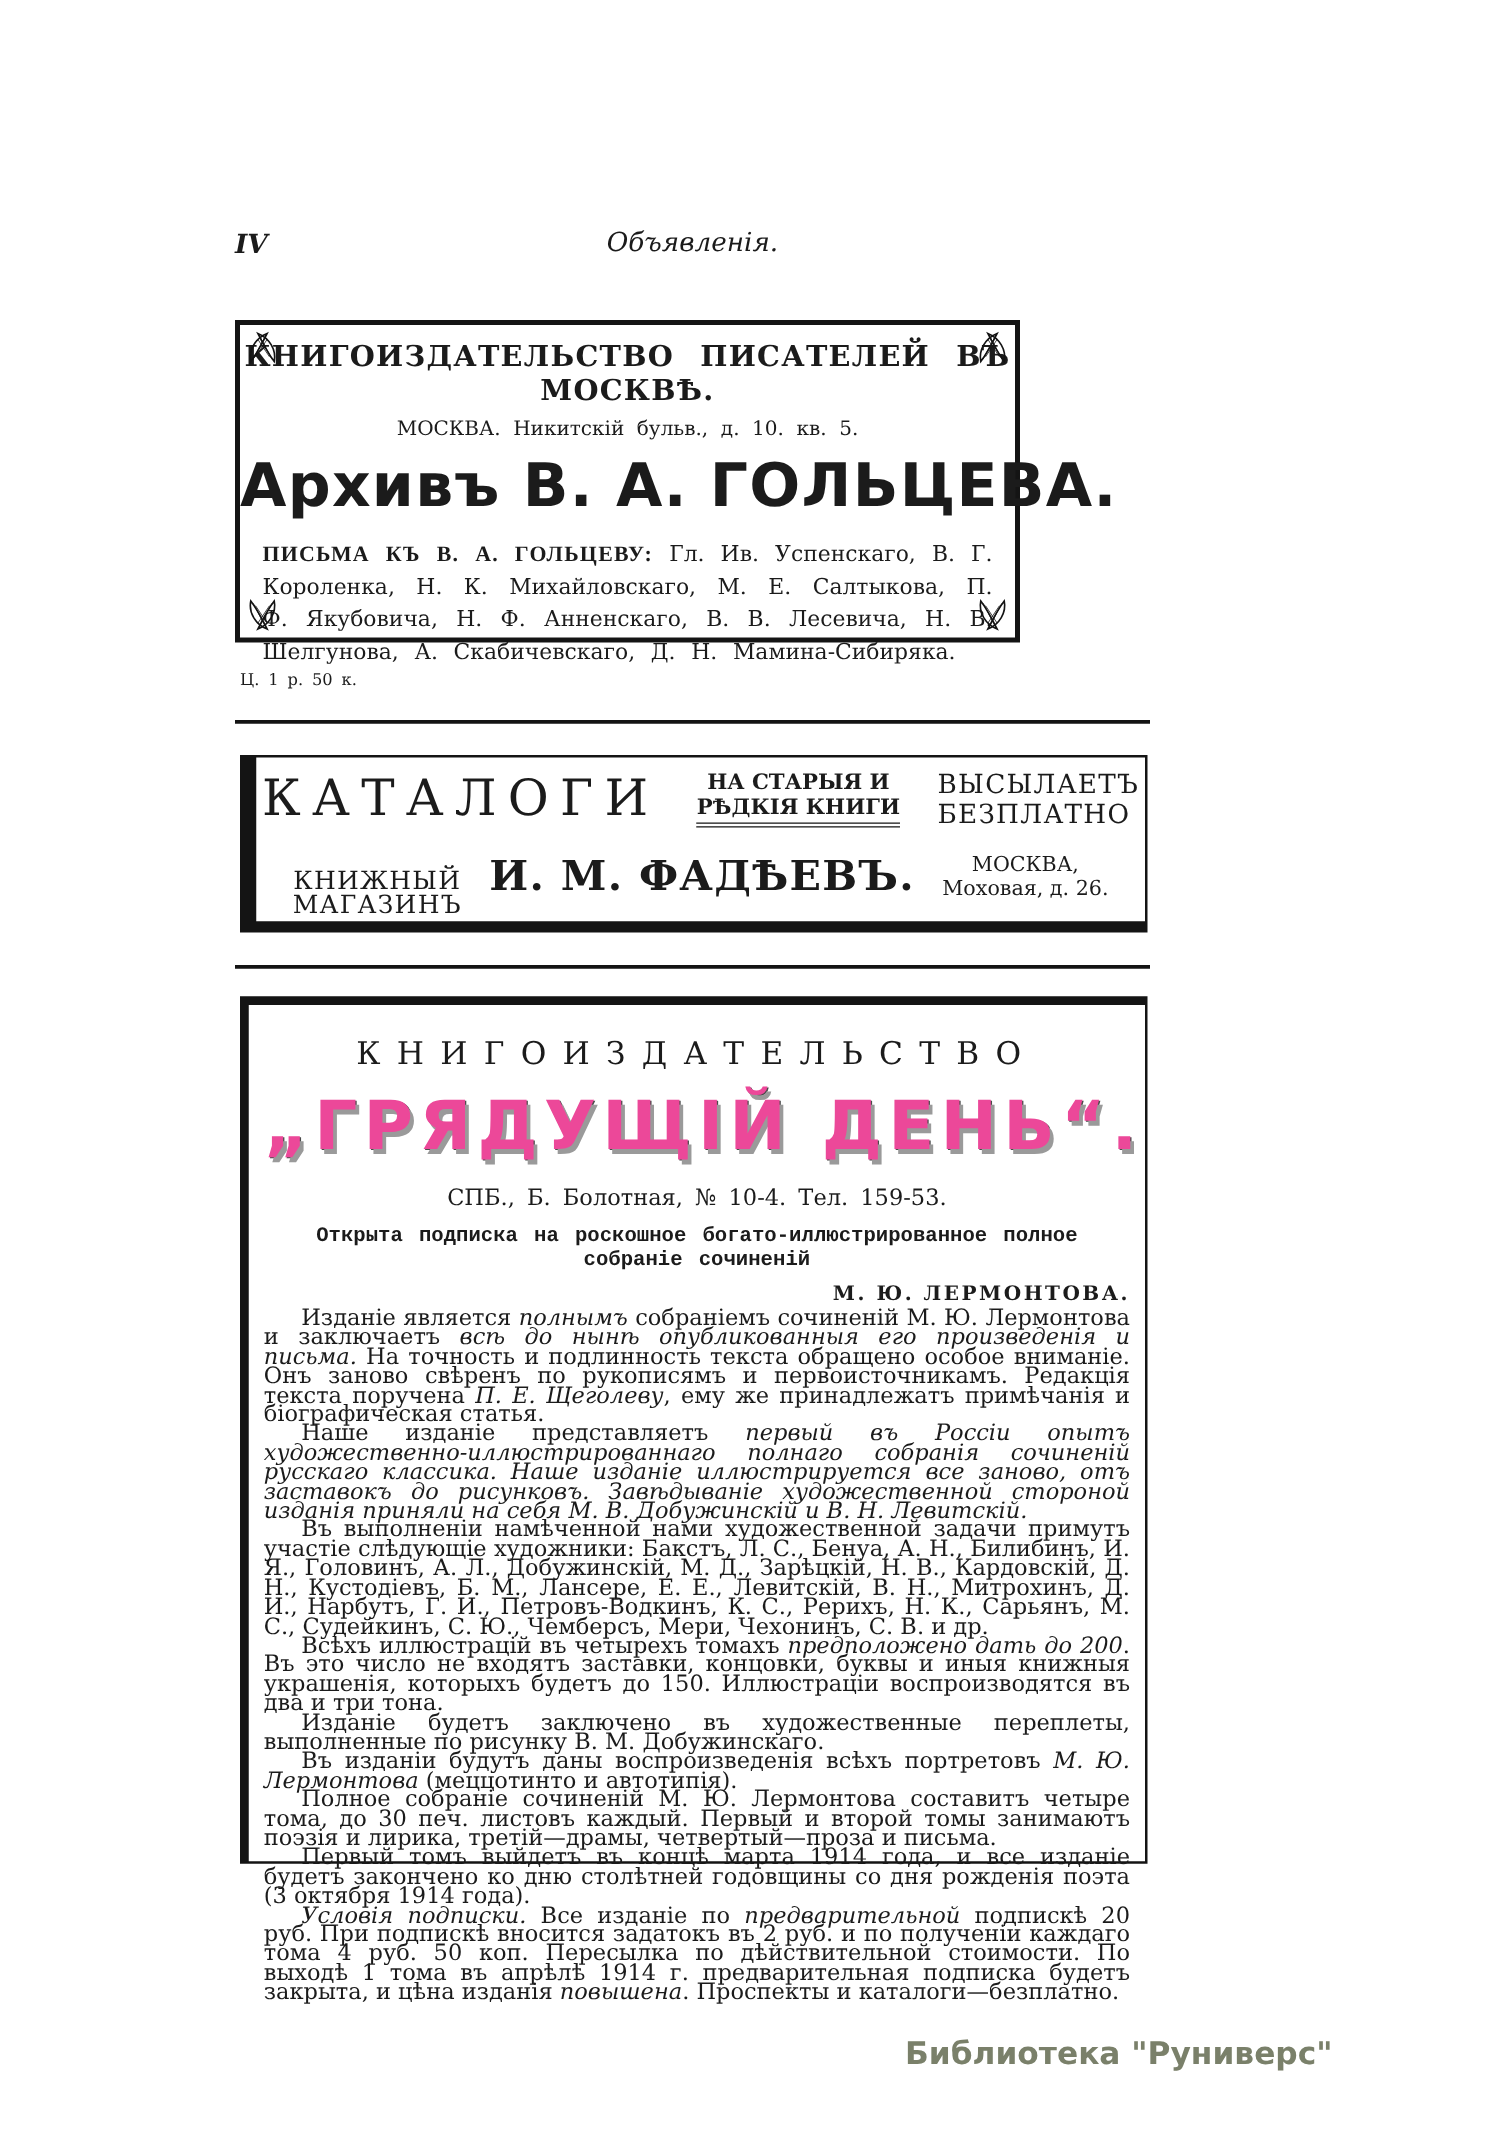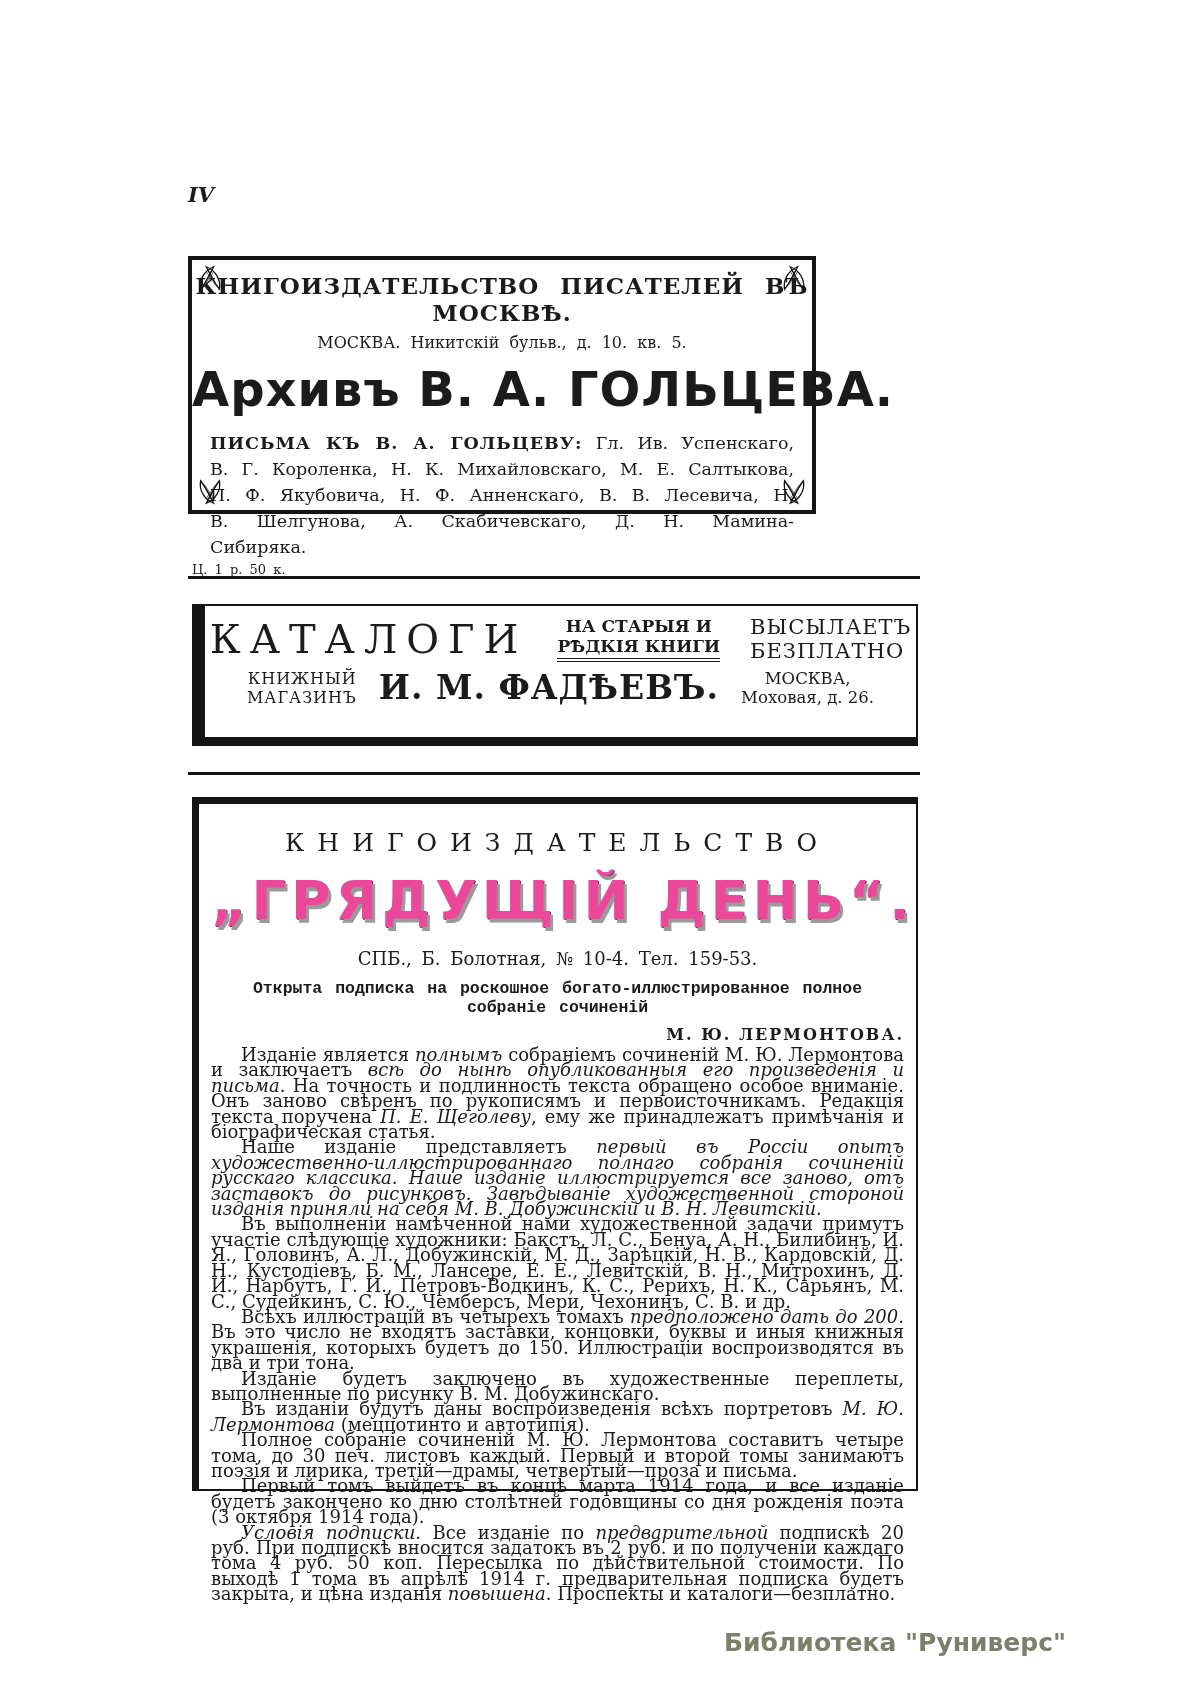--- a/index.html
+++ b/index.html
@@ -19,38 +19,38 @@
   .orn-tl{left:3px; top:3px;}
   .orn-tr{right:3px; top:3px; transform:scaleX(-1);}
   .orn-bl{left:3px; bottom:3px; transform:scaleY(-1);}
   .orn-br{right:3px; bottom:3px; transform:scale(-1,-1);}
   .ad1-publisher{font-size:23px; font-weight:bold; letter-spacing:1px; word-spacing:12px;}
   .ad1-address{font-size:16px; margin-top:7px; word-spacing:5px;}
   .ad1-title{font-family:"DejaVu Sans", sans-serif; font-weight:bold; font-size:48px;
     letter-spacing:1px; margin-top:9px; white-space:nowrap;}
   .ad1-letters{margin:13px 18px 0 18px; text-align:justify; font-size:17.5px;
     line-height:26px; word-spacing:7px;}
-  .ad1-letters b{letter-spacing:1px;}
+  .ad1-letters b{letter-spacing:1px;font-family:Liberation Serif, serif;}
   .ad1-price{font-size:13px; margin-top:2px; text-align:left; word-spacing:3px;}
   
   .rule{position:absolute; left:188px; width:732px; height:3px; background:#141414;}
   .rule1{top:576px;}
   .rule2{top:772px;}
   
   .ad2{position:absolute; left:192px; top:604px; width:726px; height:142px;
     box-sizing:border-box; border:2px solid #141414; border-left:13px solid #141414;
     border-bottom:9px solid #141414; padding-top:9px;}
   .ad2-row{display:flex; justify-content:center; align-items:center;}
   .ad2-row1{gap:30px;}
   .ad2-row2{gap:22px; margin-top:5px;}
   .ad2-catalogs{font-size:40px; letter-spacing:9px; white-space:nowrap;}
   .ad2-subject{font-size:17px; font-weight:bold; line-height:20px; text-align:center;
     border-bottom:4px double #141414; padding-bottom:2px; white-space:nowrap;}
   .ad2-sends{font-size:21px; line-height:24px; letter-spacing:1px; text-align:left; white-space:nowrap;}
-  .ad2-shop{font-size:16px; line-height:19px; letter-spacing:1px; text-align:right; white-space:nowrap;}
+  .ad2-shop{font-size:20px; line-height:19px; letter-spacing:1px; text-align:center; white-space:nowrap;margin-top:27px;}
   .ad2-owner{font-size:33px; font-weight:bold; letter-spacing:1px; white-space:nowrap;}
   .ad2-city{font-size:16.5px; line-height:19px; text-align:center; white-space:nowrap;}
   
   .ad3{position:absolute; left:192px; top:797px; width:726px; height:694px;
     box-sizing:border-box; border:2px solid #141414; border-top:7px solid #141414;
     border-left:7px solid #141414; padding:24px 12px 0 12px;}
   .ad3-label{text-align:center; font-size:25px; letter-spacing:13px; white-space:nowrap;}
   .ad3-brand{text-align:center; margin-top:12px; font-family:"DejaVu Sans", sans-serif;
     font-weight:bold; font-size:54px; letter-spacing:5px; white-space:nowrap;
     color:#ec4899; text-shadow:3px 4px 0 #9a9a9a, 1px 1px 0 #4a4a4a;}
@@ -63,20 +63,21 @@
   
   .watermark{position:absolute; right:134px; top:1628px; font-family:"DejaVu Sans", sans-serif;
     font-weight:bold; font-size:25px; color:#7a806a; white-space:nowrap;}
 </style>
 </head>
 <body>
 
 <div class="page">
 
   <div class="folio">IV</div>
+  <div class="running-title">Объявленія.</div>
 
   <div class="ad1">
     <svg class="orn orn-tl" viewBox="0 0 32 32">
       <g stroke="#141414" fill="none" stroke-width="1.4">
         <path d="M6 28 C4 18 10 8 20 4 C16 12 12 20 6 28 Z"></path>
         <path d="M26 28 C28 18 22 8 12 4 C16 12 20 20 26 28 Z"></path>
         <path d="M8 26 L18 7 M10 24 L20 9 M24 26 L14 7 M22 24 L12 9" stroke-width="0.7"></path>
       </g>
     </svg>
     <svg class="orn orn-tr" viewBox="0 0 32 32">

